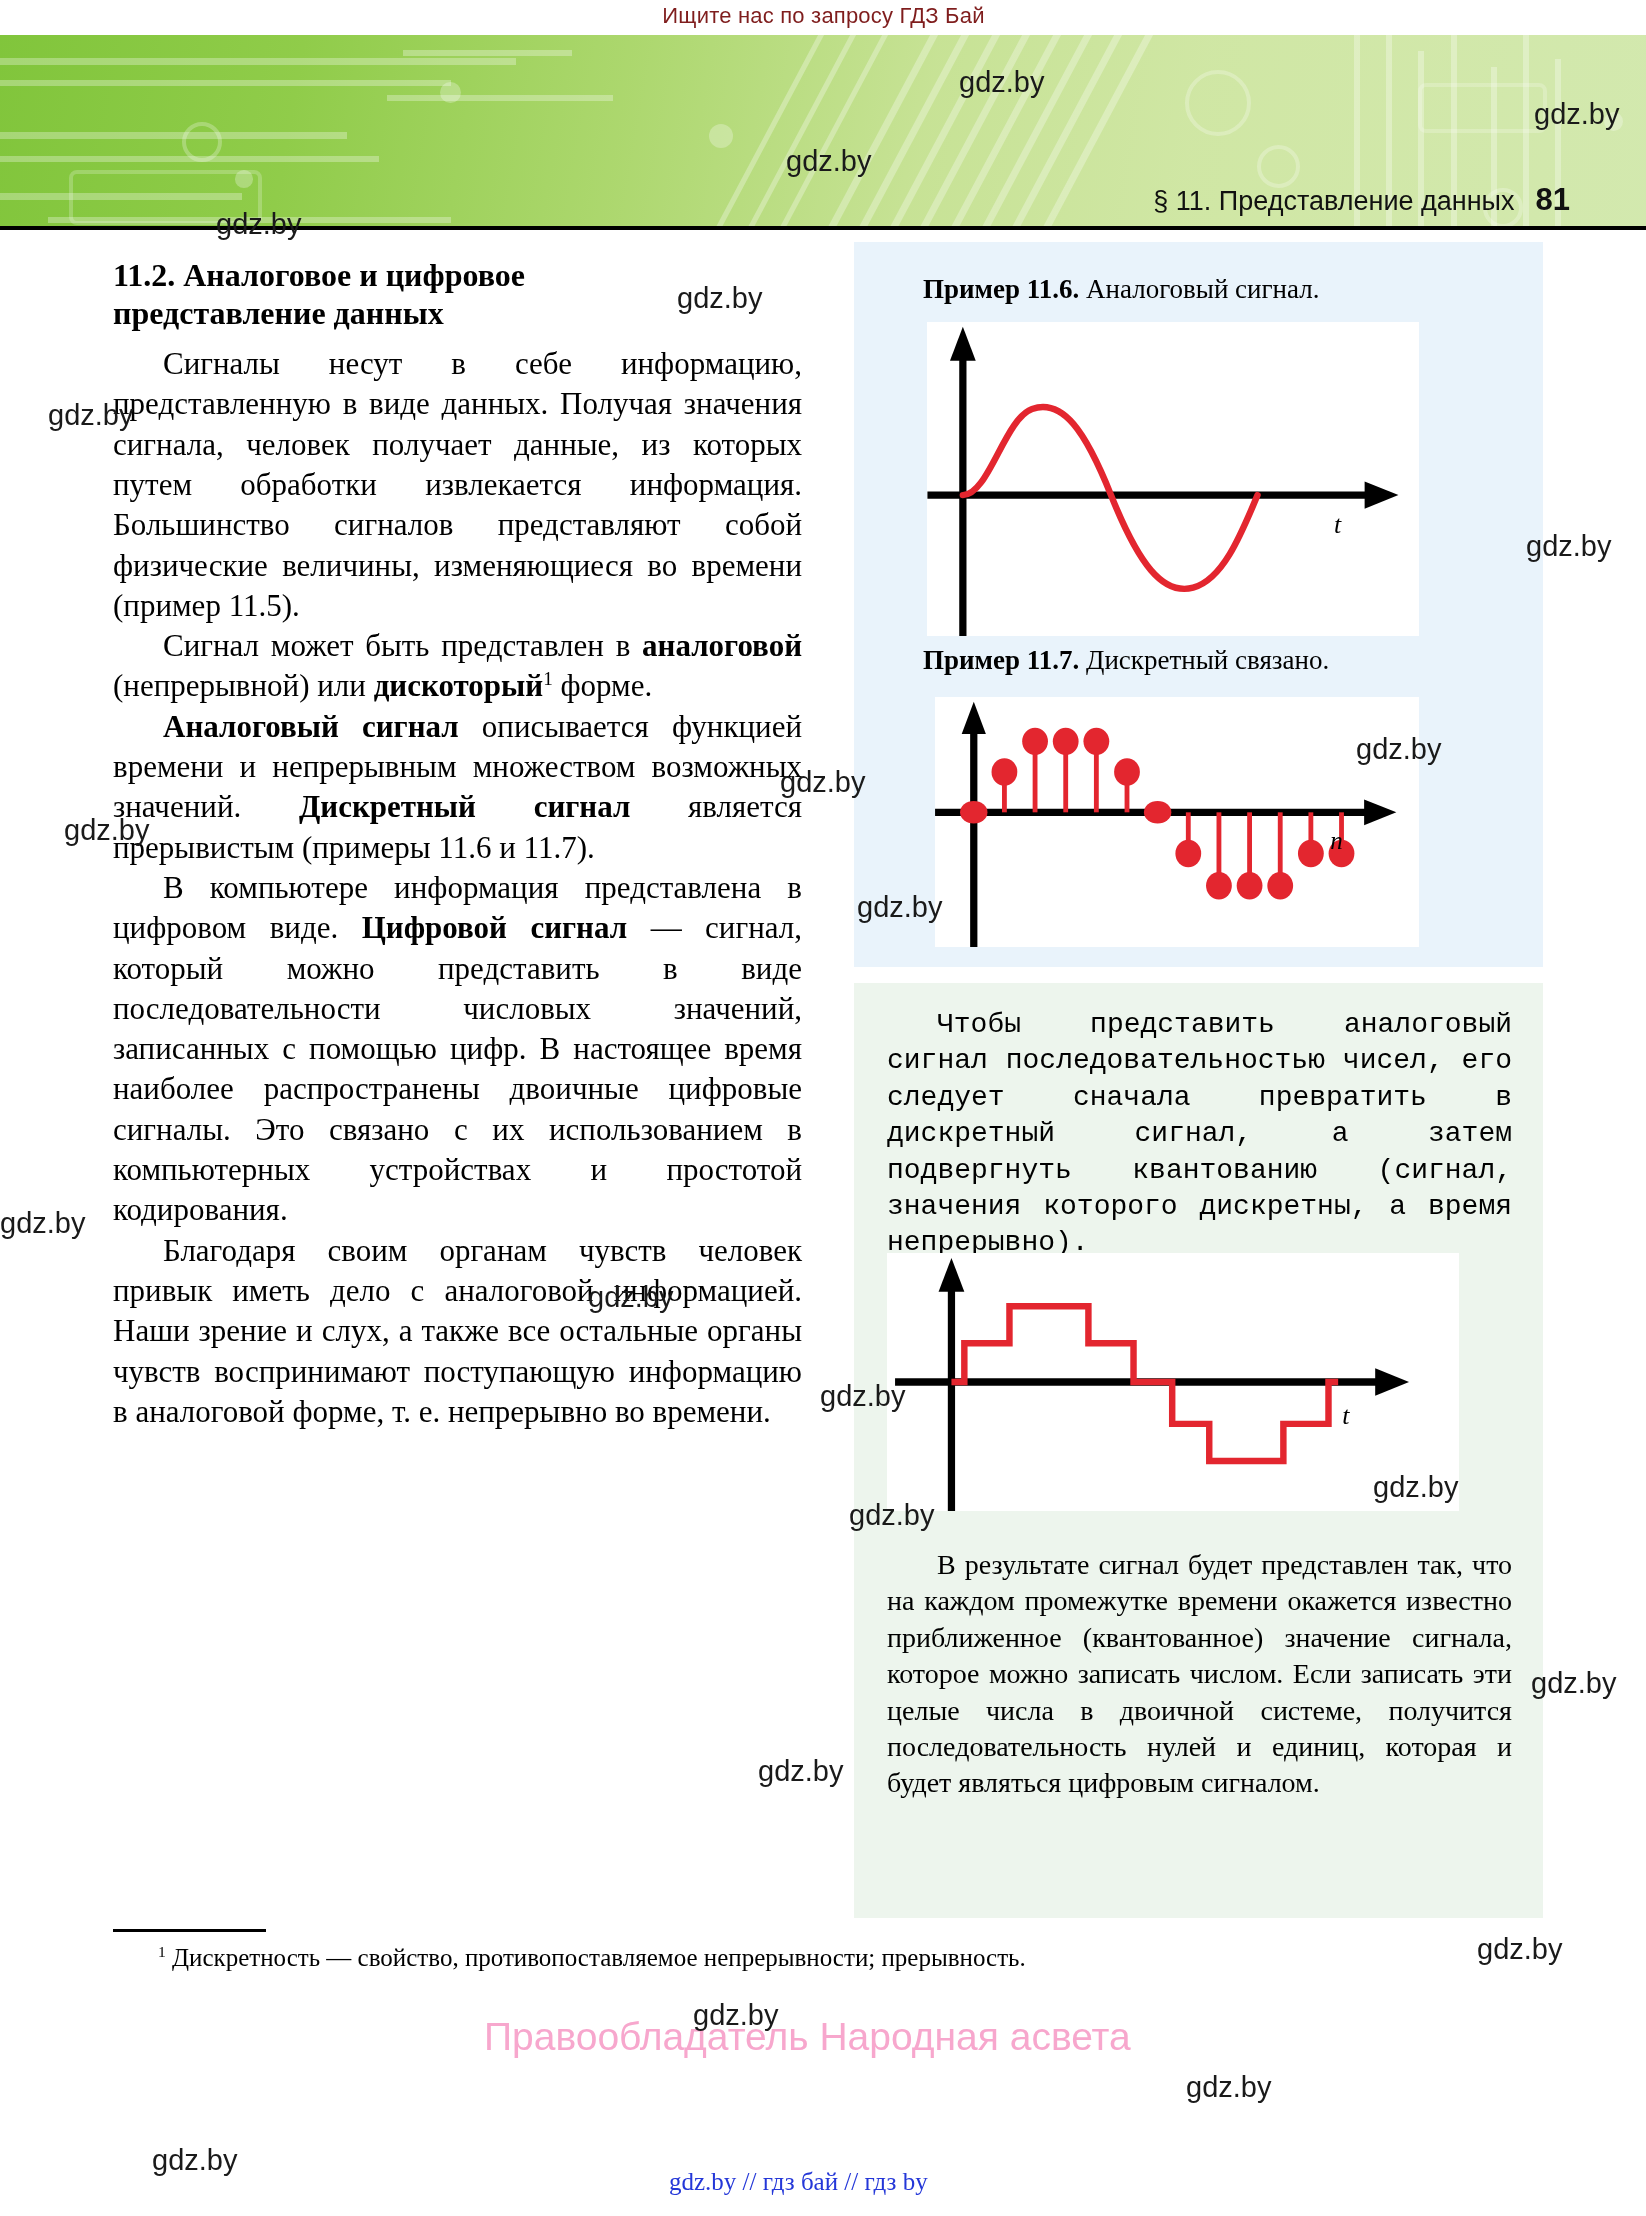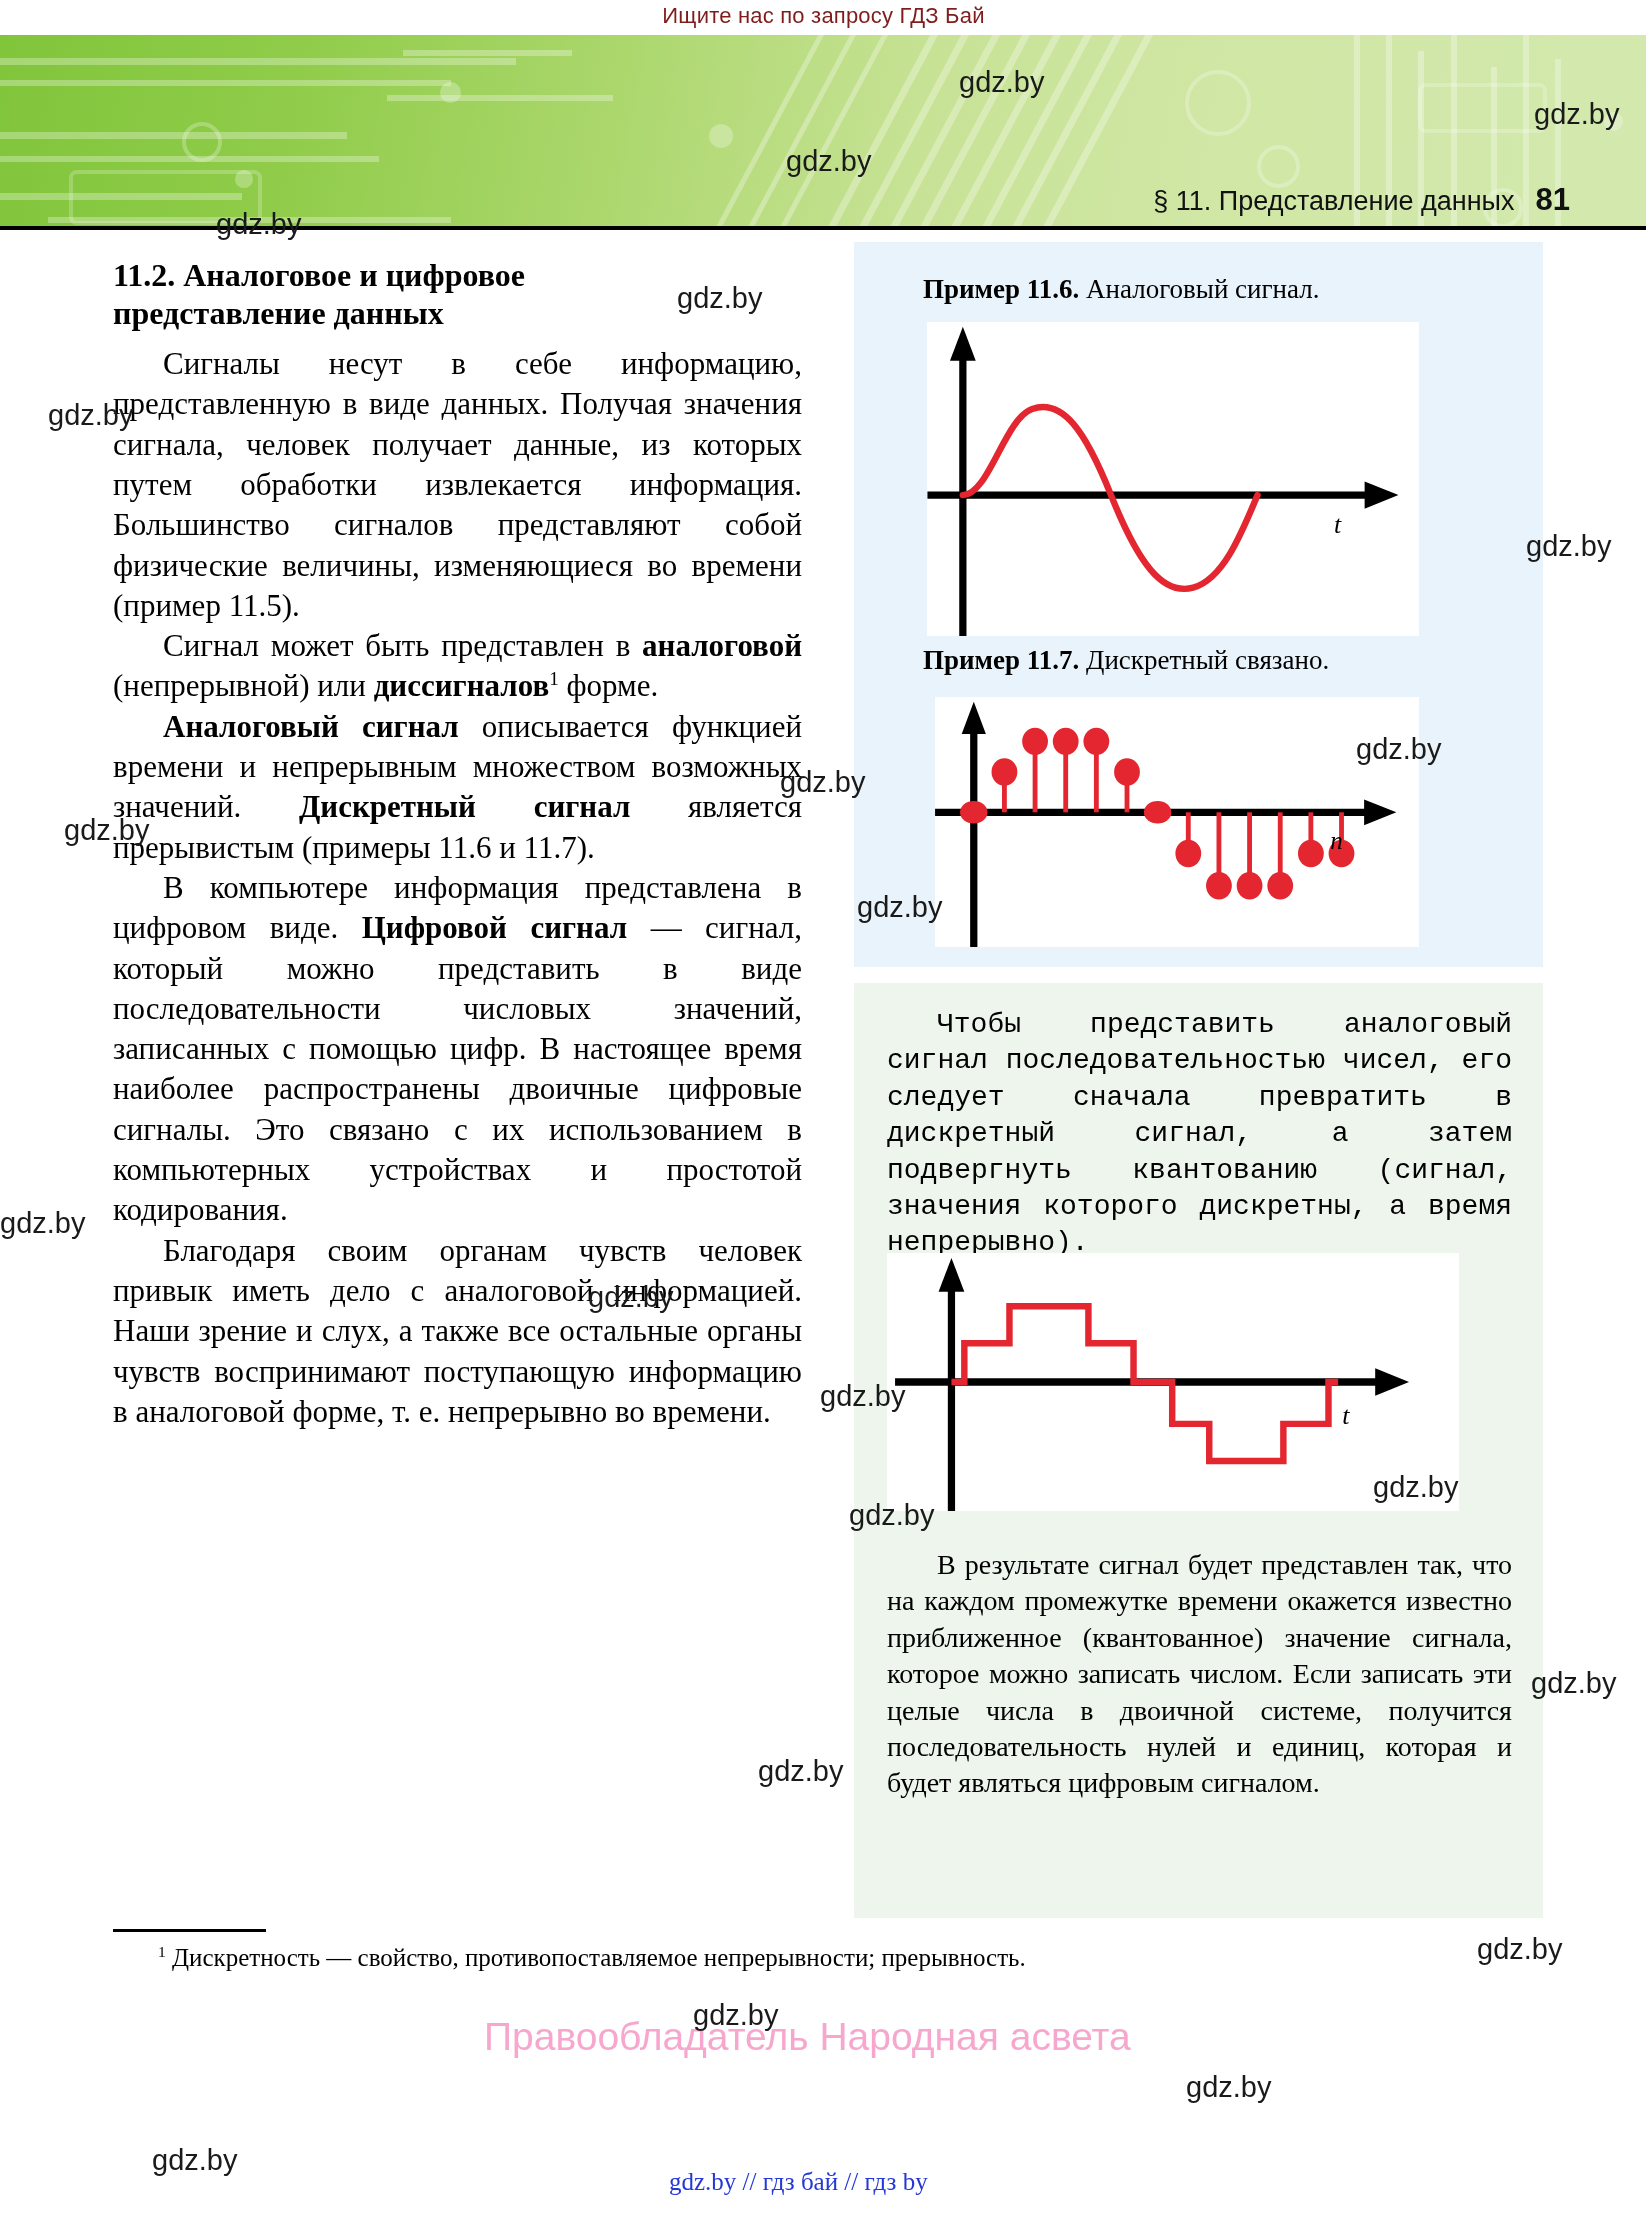--- a/index.html
+++ b/index.html
@@ -163,21 +163,21 @@
 
 <div class="running-head">
   <span>§ 11. Представление данных</span><span class="pg">81</span>
 </div>
 
 <div class="col-left">
   <h2 class="sec-title">11.2. Аналоговое и цифровое представление данных</h2>
 
   <p class="body">Сигналы несут в себе информацию, представленную в виде данных. Получая значения сигнала, человек получает данные, из которых путем обработки извлекается информация. Большинство сигналов представляют собой физические величины, изменяющиеся во времени (пример 11.5).</p>
 
-  <p class="body">Сигнал может быть представлен в <span class="b">аналоговой</span> (непрерывной) или <span class="b">дис­сигналов</span><sup>1</sup> форме.</p>
+  <p class="body">Сигнал может быть представлен в <span class="b">аналоговой</span> (непрерывной) или <span class="b">дис­который</span><sup>1</sup> форме.</p>
 
   <p class="body"><span class="b">Аналоговый сигнал</span> описывается функцией времени и непрерывным множеством возможных значений. <span class="b">Дискретный сигнал</span> является прерывистым (примеры 11.6 и 11.7).</p>
 
   <p class="body">В компьютере информация представлена в цифровом виде. <span class="b">Цифровой сигнал</span> — сигнал, который можно представить в виде последовательности числовых значений, записанных с помощью цифр. В настоящее время наиболее распространены двоичные цифровые сигналы. Это связано с их использованием в компьютерных устройствах и простотой кодирования.</p>
 
   <p class="body">Благодаря своим органам чувств человек привык иметь дело с аналоговой информацией. Наши зрение и слух, а также все остальные органы чувств воспринимают поступающую информацию в аналоговой форме, т. е. непрерывно во времени.</p>
 
 </div>
 
 <div class="fn-rule"></div>

